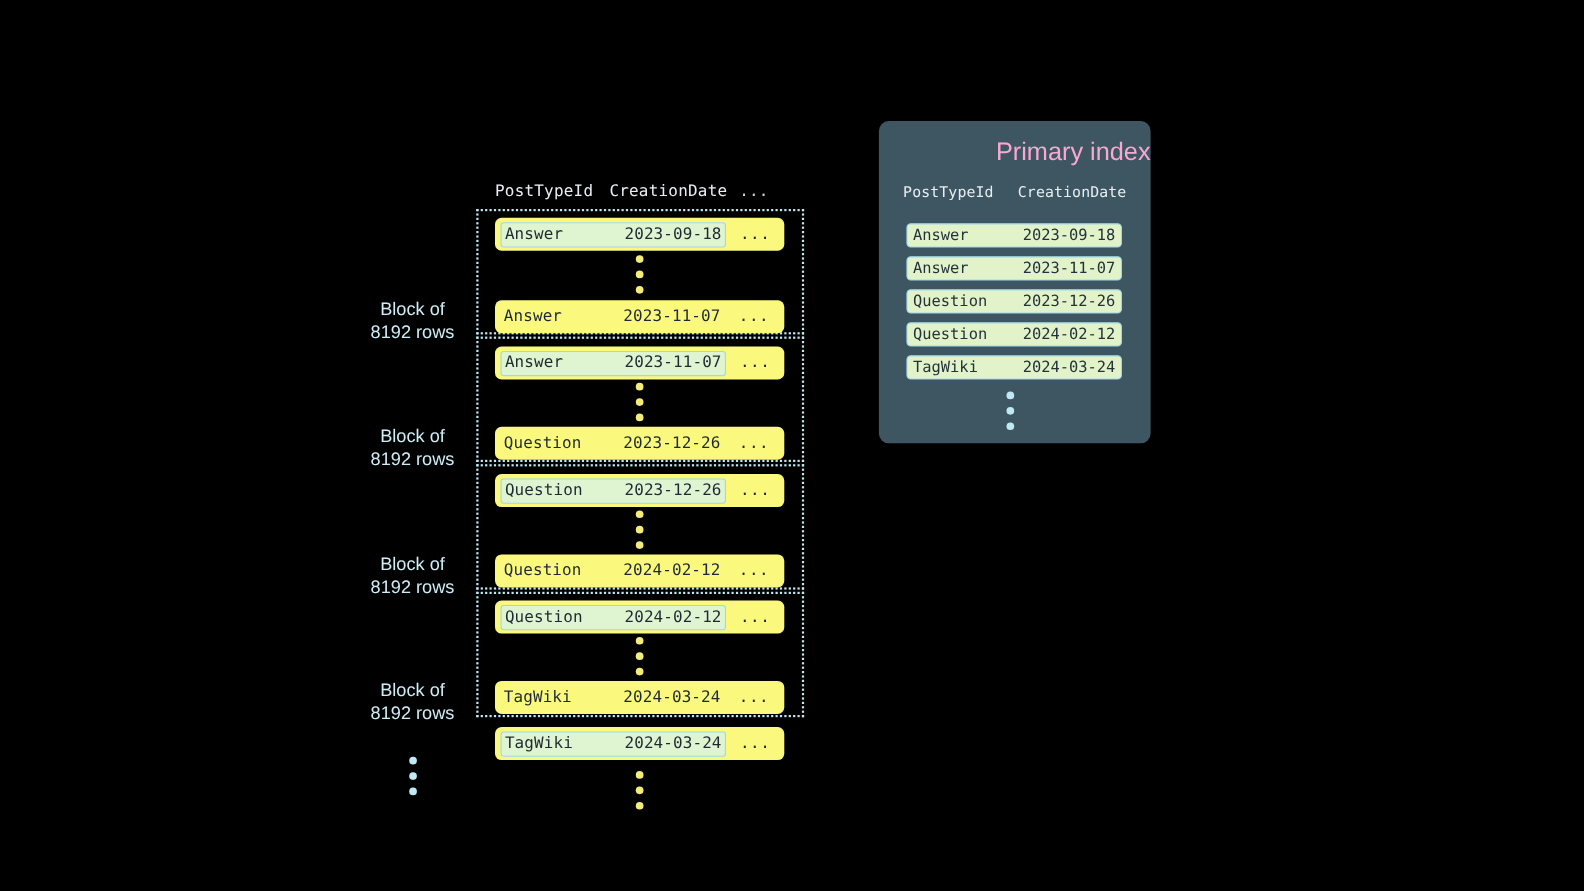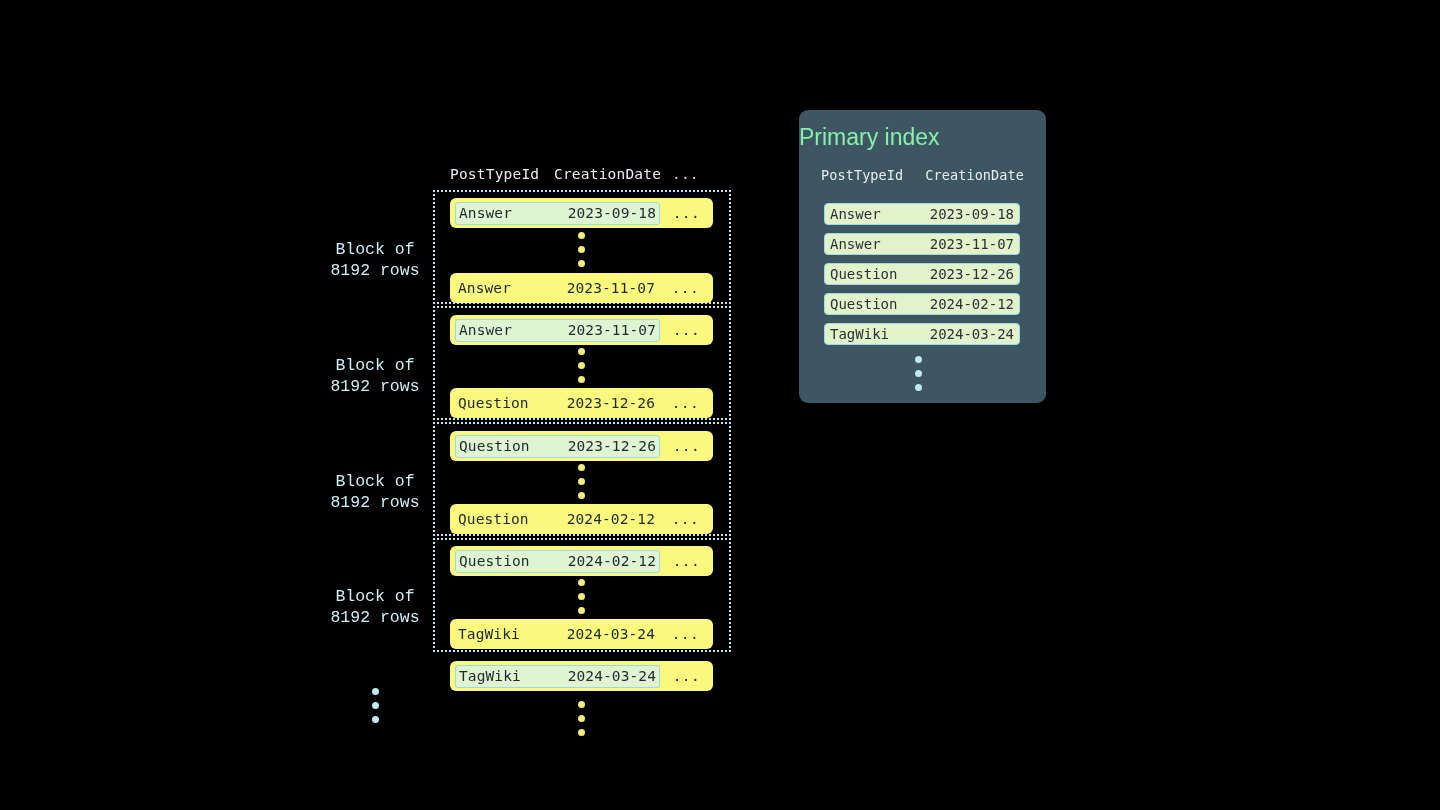--- a/index.html
+++ b/index.html
@@ -57,21 +57,22 @@
     border: 2px dotted #bfe9f2;
     box-sizing: border-box;
   }
   .block-label {
     position: absolute;
     width: 150px;
     text-align: center;
     color: #cdeef7;
     font-size: 16.5px;
     line-height: 21px;
-    font-family: Liberation Mono, monospace;
+    font-family: Liberation Sans, sans-serif;
+    margin-top: 32px;
   }
 
   
   .row {
     position: absolute;
     left: 450px;
     width: 263px;
     height: 30px;
     background: #fbf87e;
     border-radius: 6px;
@@ -142,22 +143,22 @@
     height: 293px;
     background: #3e5662;
     border-radius: 9px;
     box-sizing: border-box;
   }
   .index-title {
     position: absolute;
     left: 0;
     top: 14px;
     width: 247px;
-    text-align: left;
-    color: #86efac;
+    text-align: right;
+    color: #f9a8d4;
     font-size: 23px;
     font-family: "Liberation Sans", sans-serif;
   }
   .index-header {
     position: absolute;
     left: 22px;
     top: 57px;
     width: 203px;
     display: flex;
     font-family: "DejaVu Sans Mono", monospace;

